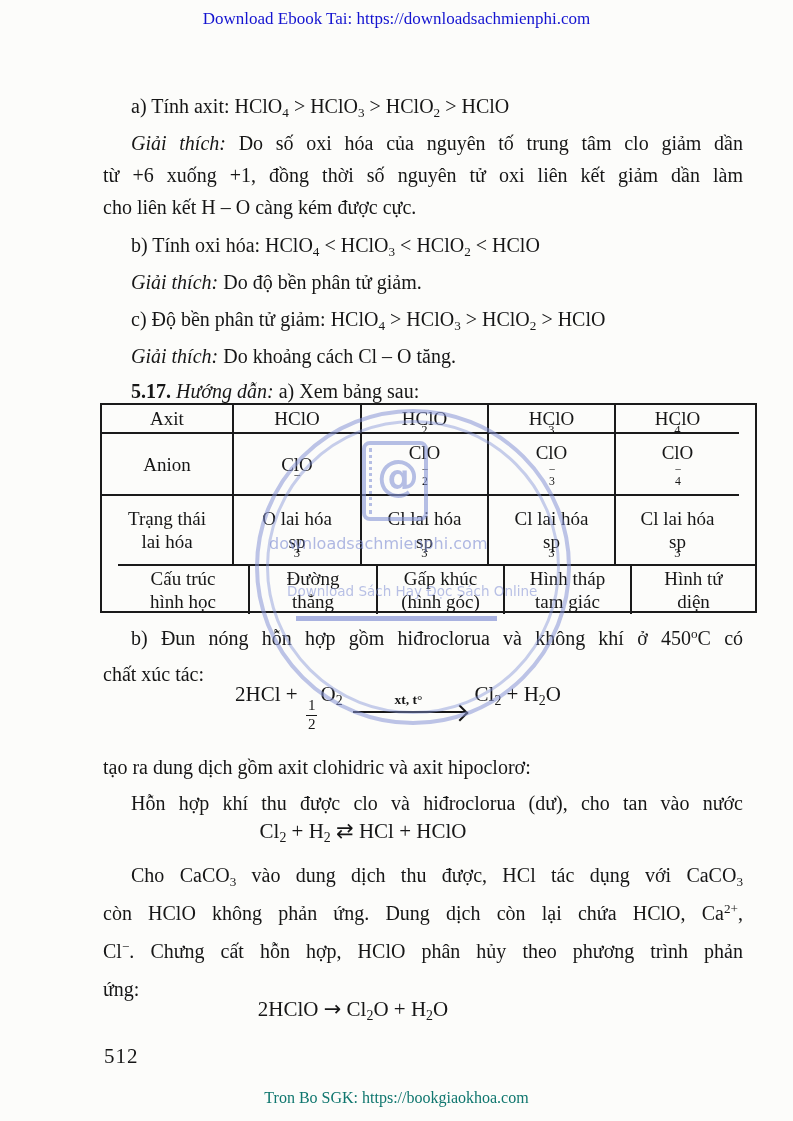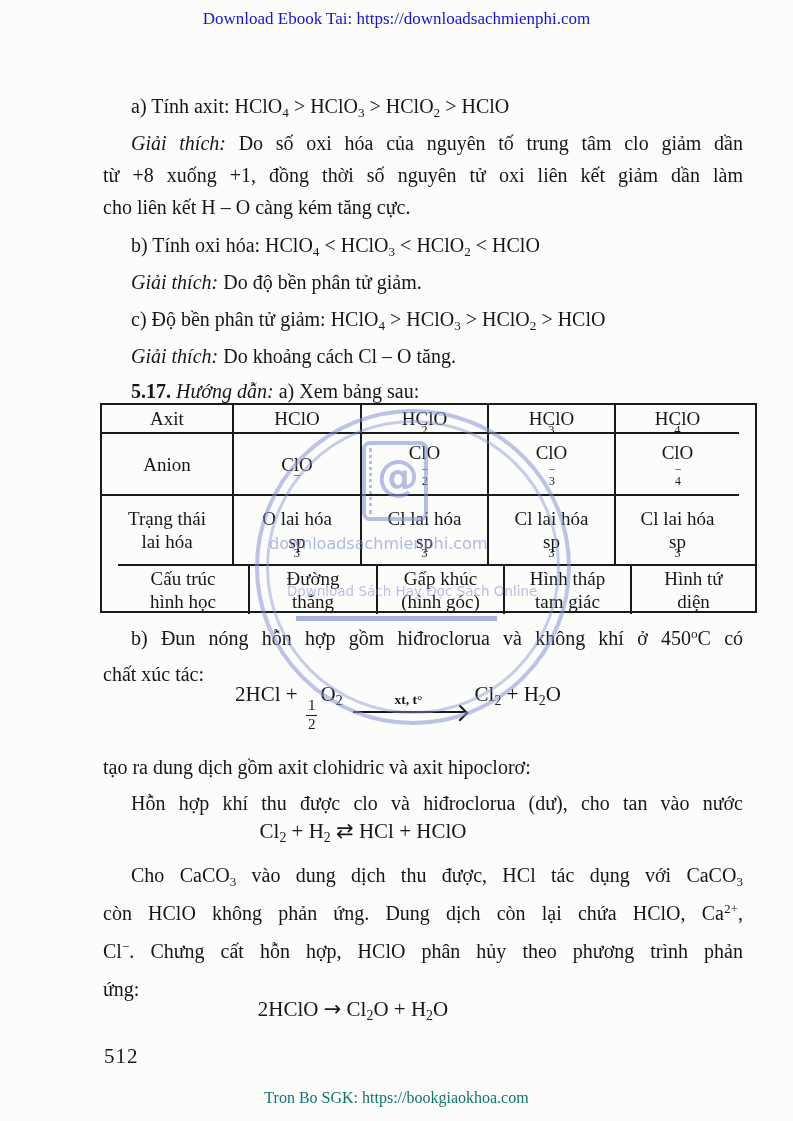--- a/index.html
+++ b/index.html
@@ -102,22 +102,22 @@
 
 <div class="page">
 
   <div class="header">Download Ebook Tai: https://downloadsachmienphi.com</div>
 
   <div class="para" id="line-a">
       <div class="jline first jlast">a) Tính axit: HClO<sub>4</sub> &gt; HClO<sub>3</sub> &gt; HClO<sub>2</sub> &gt; HClO</div>
     </div>
   <div class="para" id="expl-a">
       <div class="jline first"><i>Giải thích:</i> Do số oxi hóa của nguyên tố trung tâm clo giảm dần</div>
-      <div class="jline">từ +8 xuống +1, đồng thời số nguyên tử oxi liên kết giảm dần làm</div>
-      <div class="jline jlast">cho liên kết H – O càng kém tăng cực.</div>
+      <div class="jline">từ +6 xuống +1, đồng thời số nguyên tử oxi liên kết giảm dần làm</div>
+      <div class="jline jlast">cho liên kết H – O càng kém được cực.</div>
     </div>
   <div class="para" id="line-b">
       <div class="jline first jlast">b) Tính oxi hóa: HClO<sub>4</sub> &lt; HClO<sub>3</sub> &lt; HClO<sub>2</sub> &lt; HClO</div>
     </div>
   <div class="para" id="expl-b">
       <div class="jline first jlast"><i>Giải thích:</i> Do độ bền phân tử giảm.</div>
     </div>
   <div class="para" id="line-c">
       <div class="jline first jlast">c) Độ bền phân tử giảm: HClO<sub>4</sub> &gt; HClO<sub>3</sub> &gt; HClO<sub>2</sub> &gt; HClO</div>
     </div>

